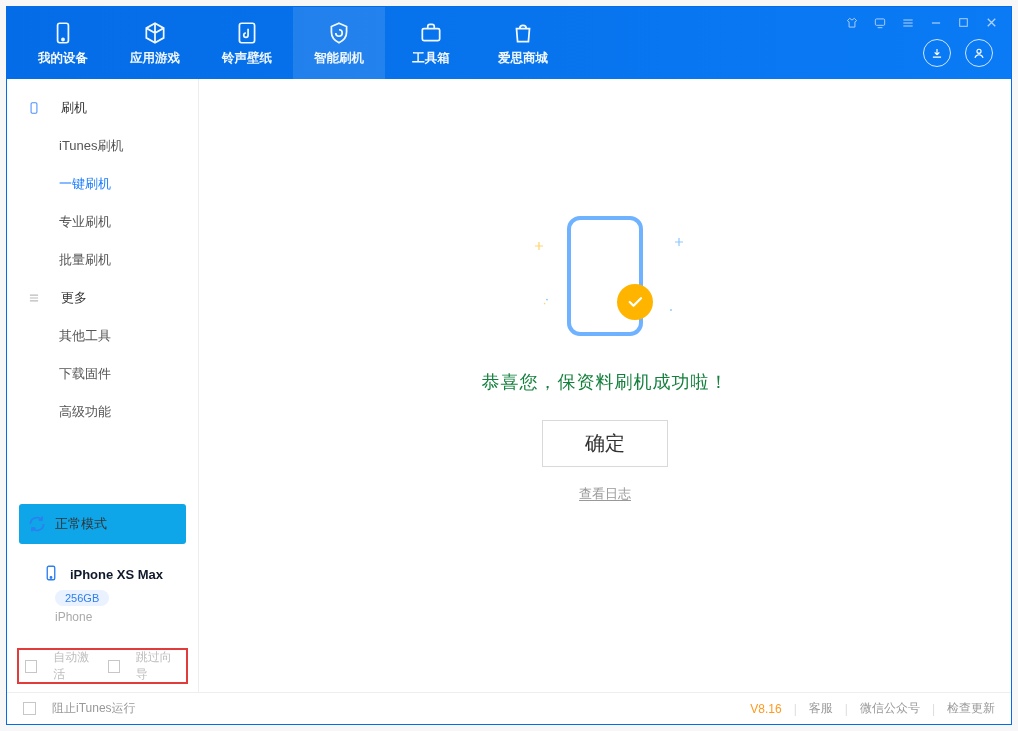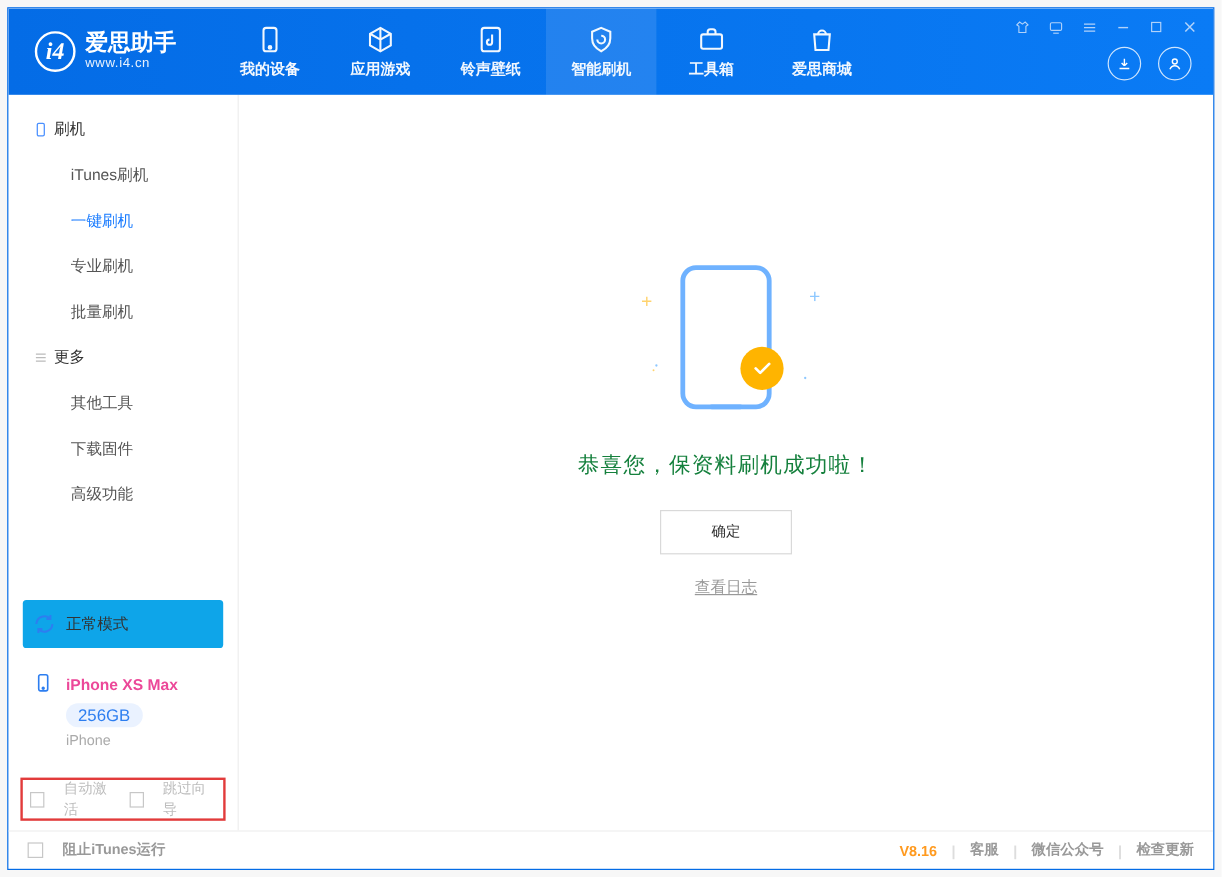--- a/index.html
+++ b/index.html
@@ -17,72 +17,65 @@
 .tab-ic { width: 26px; height: 26px; display: flex; align-items: center; justify-content: center; margin-bottom: 4px; }
 .tab-lbl { font-size: 12.5px; font-weight: bold; }
 .winctrls { position: absolute; top: 6px; right: 10px; display: flex; gap: 10px; color: #cfe2fb; font-size: 13px; align-items: center; }
 .winctrls span { cursor: pointer; opacity: .85; padding: 2px; }
 .usractions { position: absolute; bottom: 12px; right: 18px; display: flex; gap: 14px; }
 .circ { width: 28px; height: 28px; border: 1.6px solid rgba(255,255,255,.8); border-radius: 50%; display: flex; align-items: center; justify-content: center; color: #fff; cursor: pointer; }
 
 .body { flex: 1; display: flex; min-height: 0; }
 .sidebar { width: 192px; border-right: 1px solid #eee; display: flex; flex-direction: column; }
 .nav { flex: 1; padding-top: 10px; overflow: auto; }
-.nav-group { padding: 10px 20px; color: #333; display: flex; align-items: center; gap: 4px; }
+.nav-group { padding: 10px 20px; color: #333; display: flex; align-items: center; gap: 20px; }
 .grp-ic { width: 14px; height: 14px; display: inline-flex; align-items: center; justify-content: center; }
 .nav-item { padding: 10px 20px 10px 52px; color: #555; cursor: pointer; }
 .nav-item.active { color: #1a7cff; }
 
 .device-panel { padding: 0 12px 0 12px; }
 .mode-row { display: flex; align-items: center; gap: 8px; padding: 10px 8px; background: #0ea5e9; border-radius: 3px; margin-bottom: 10px; color: #333; }
 .mode-ic { width: 20px; height: 20px; }
 .dev-card { padding: 10px 8px 6px 8px; }
-.dev-head { display: flex; align-items: center; gap: 8px; color: #ec4899; font-weight: 600; }
+.dev-head { display: flex; align-items: center; gap: 8px; color: #0f172a; font-weight: 600; justify-content: center; }
 .dev-ic { width: 20px; height: 20px; }
-.cap-badge { display: inline-block; background: #eaf2ff; color: #2d7ef0; border-radius: 10px; padding: 2px 10px; font-size: 14px; margin: 6px 0 0 28px; }
+.cap-badge { display: inline-block; background: #eaf2ff; color: #2d7ef0; border-radius: 10px; padding: 2px 10px; font-size: 11px; margin: 6px 0 0 28px; }
 .dev-type { color: #aaa; font-size: 12px; margin-left: 28px; margin-top: 4px; }
 
 .opt-box { margin: 18px 10px 8px 10px; border: 2px solid #e23b3b; height: 36px; display: flex; align-items: center; padding: 0 6px; gap: 10px; }
 .chk { display: flex; align-items: center; gap: 16px; color: #bdbdbd; font-size: 12px; cursor: pointer; }
 .chk-box { width: 13px; height: 13px; border: 1px solid #c7c7c7; }
 
 .main { flex: 1; display: flex; flex-direction: column; align-items: center; justify-content: center; gap: 0; position: relative; }
 .illus { position: relative; width: 160px; height: 140px; margin-top: -60px; }
 .phone { position: absolute; left: 42px; top: 8px; width: 76px; height: 120px; border: 4px solid #6fb2ff; border-radius: 13px; background: #fff; }
 .phone::after { content: ""; position: absolute; bottom: -4px; left: 50%; transform: translateX(-50%); width: 28px; height: 4px; background: #6fb2ff; border-radius: 2px; }
 .check { position: absolute; left: 92px; top: 76px; width: 36px; height: 36px; background: #ffb400; border-radius: 50%; display: flex; align-items: center; justify-content: center; }
 .check svg { width: 18px; height: 18px; }
 .spark { position: absolute; width: 8px; height: 8px; }
 .spark.s1 { left: 10px; top: 34px; }
 .spark.s2 { left: 150px; top: 30px; }
 .spark.s3 { left: 18px; top: 90px; }
 .spark.s4 { left: 142px; top: 98px; }
 .msg { font-size: 18px; color: #15803d; margin-top: 22px; letter-spacing: 1px; }
-.okbtn { margin-top: 26px; border: 1px solid #d9d9d9; background: #fff; padding: 9px 42px; font-size: 12px; color: #333; cursor: pointer; }
+.okbtn { margin-top: 26px; border: 1px solid #d9d9d9; background: #fff; padding: 9px 42px; font-size: 20px; color: #333; cursor: pointer; }
 .loglink { margin-top: 18px; color: #999; font-size: 13px; cursor: pointer; text-decoration: underline; text-underline-offset: 2px; }
 
-.footer { height: 32px; border-top: 1px solid #eee; display: flex; align-items: center; padding: 0 16px; color: #999; font-size: 12px; font-weight: bold; }
+.footer { height: 32px; border-top: 1px solid #eee; display: flex; align-items: center; padding: 0 16px; color: #999; font-size: 12px; }
 .footer .left { display: flex; align-items: center; gap: 6px; }
 .footer .right { margin-left: auto; display: flex; align-items: center; gap: 12px; }
 .sep { color: #ddd; }
 .flink { color: #999; cursor: pointer; }
 .ver { color: #ff9a1f; }
 </style>
 </head>
 <body>
 
 <div class="window">
   <div class="header">
-    <div class="logo">
-      <div class="logo-icon">i4</div>
-      <div class="logo-text">
-        <span class="logo-title">爱思助手</span>
-        <span class="logo-sub">www.i4.cn</span>
-      </div>
-    </div>
     <div class="tabs">
       <div class="tab">
         <span class="tab-ic">
             <svg viewBox="0 0 24 24" fill="none" stroke="#fff" stroke-width="1.6">
               <rect x="7" y="3" width="10" height="18" rx="2"></rect>
               <circle cx="12" cy="18" r="1" fill="#fff"></circle>
             </svg>
           </span>
         <span class="tab-lbl">我的设备</span>
       </div>

